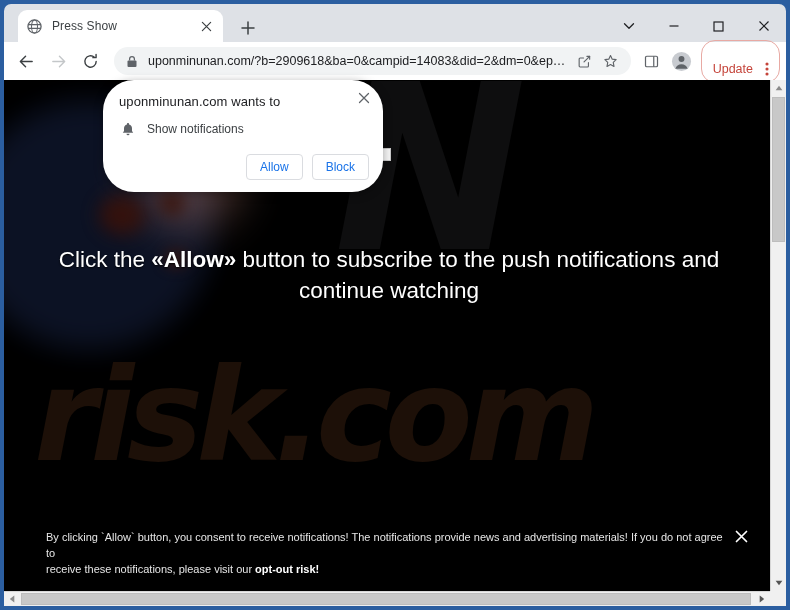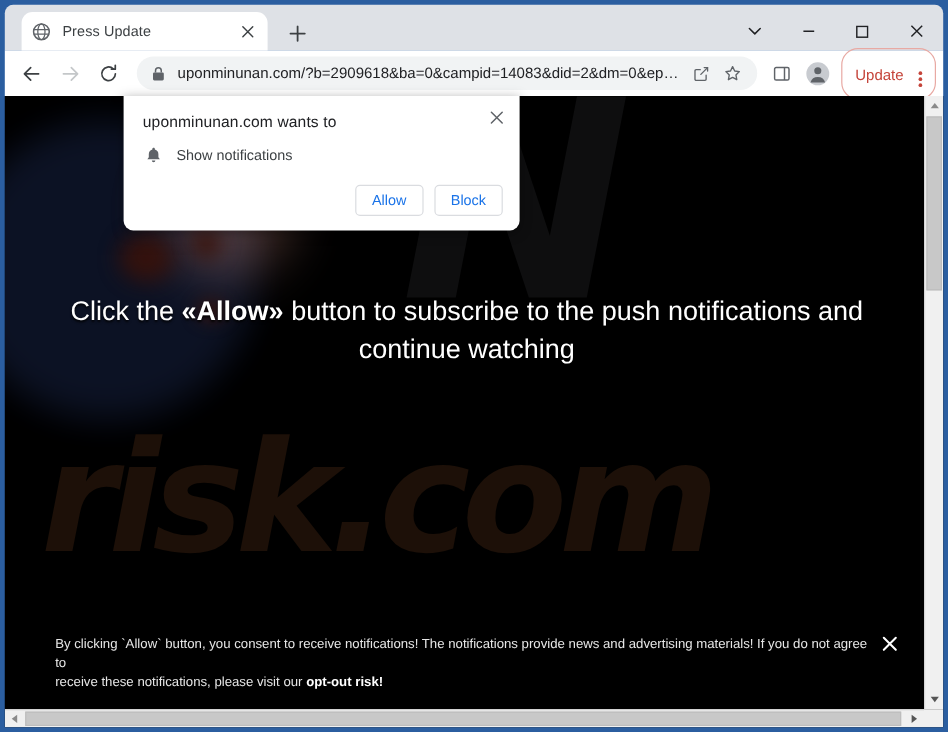--- a/index.html
+++ b/index.html
@@ -75,21 +75,21 @@
   #omnibox .url{
     flex:1;font-size:12.5px;color:#202124;white-space:nowrap;overflow:hidden;
     text-overflow:ellipsis;letter-spacing:0px;
   }
   #omnibox .obicon{flex:0 0 20px;width:20px;height:20px;display:flex;align-items:center;justify-content:center;margin-left:6px;color:#5f6368;}
   .tb-icon{
     width:26px;height:26px;flex:0 0 26px;display:flex;align-items:center;
     justify-content:center;margin:0 2px;color:#5f6368;
   }
   #update-button{
-    display:flex;height:26px;border:1px solid #e8a9a3;
+    display:flex;align-items:center;height:26px;border:1px solid #e8a9a3;
     border-radius:14px;padding:15px 4px 0 11px;margin-left:4px;flex:0 0 auto;
   }
   #update-button .ub-label{
     font-size:12.5px;color:#c5443a;white-space:nowrap;margin-right:6px;
   }
   #update-button .ub-dots{width:16px;height:20px;display:flex;align-items:center;justify-content:center;}
 
   
   #viewport{
     position:absolute;left:4px;top:80px;width:782px;height:526px;
@@ -150,26 +150,27 @@
     display:block;
   }
   #consent-bar .optout{font-weight:700;color:#ffffff;}
   #consent-close{
     position:absolute;right:20px;top:11px;width:18px;height:18px;
     display:flex;align-items:center;justify-content:center;color:#ffffff;
   }
 
   
   #permission-dialog{
-    position:absolute;left:103px;top:80px;width:330px;height:112px;
+    position:absolute;left:103px;top:80px;width:280px;height:112px;
     background:#ffffff;
     border-bottom-left-radius:8px;border-bottom-right-radius:8px;
     box-shadow:0 2px 10px rgba(0,0,0,.35);
     box-sizing:border-box;padding:14px 32px 0 16px;
     z-index:30;
+    border-radius:31px;
   }
   #permission-dialog .pd-title{
     font-size:13px;color:#202124;font-weight:400;margin:0;letter-spacing:.1px;
   }
   #permission-dialog .pd-row{
     display:flex;align-items:center;margin-top:11px;
   }
   #permission-dialog .pd-row .bell{
     width:18px;height:18px;flex:0 0 18px;margin-right:10px;
     display:flex;align-items:center;justify-content:center;
@@ -227,21 +228,21 @@
   <div id="tab-strip">
 
     <div id="tab">
       <span class="favicon">
         <svg width="15" height="15" viewBox="0 0 16 16">
           <circle cx="8" cy="8" r="7" fill="none" stroke="#5f6368" stroke-width="1.4"></circle>
           <ellipse cx="8" cy="8" rx="3.2" ry="7" fill="none" stroke="#5f6368" stroke-width="1.1"></ellipse>
           <path d="M1.3 6h13.4M1.3 10h13.4" stroke="#5f6368" stroke-width="1.1" fill="none"></path>
         </svg>
       </span>
-      <span class="tab-title">Press Update</span>
+      <span class="tab-title">Press Show</span>
       <span class="tab-close">
         <svg width="11" height="11" viewBox="0 0 12 12">
           <path d="M1.5 1.5l9 9M10.5 1.5l-9 9" stroke="#3c4043" stroke-width="1.3" stroke-linecap="round"></path>
         </svg>
       </span>
     </div>
 
     <div id="new-tab-button">
       <svg width="14" height="14" viewBox="0 0 14 14">
         <path d="M7 1v12M1 7h12" stroke="#3c4043" stroke-width="1.5" stroke-linecap="round"></path>

